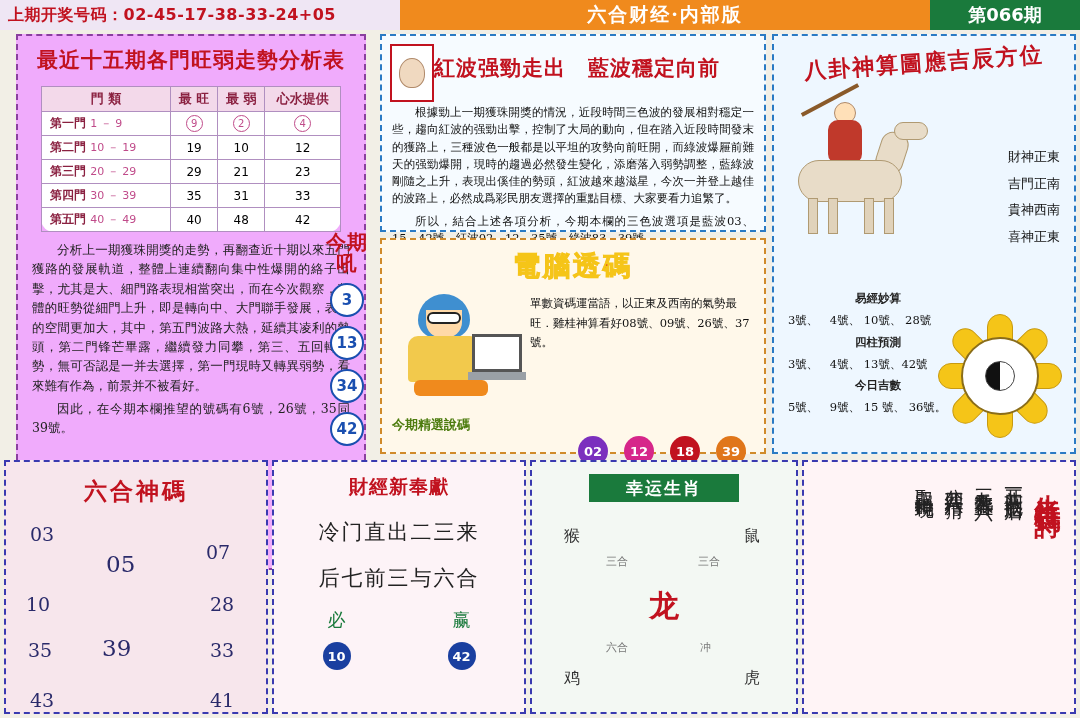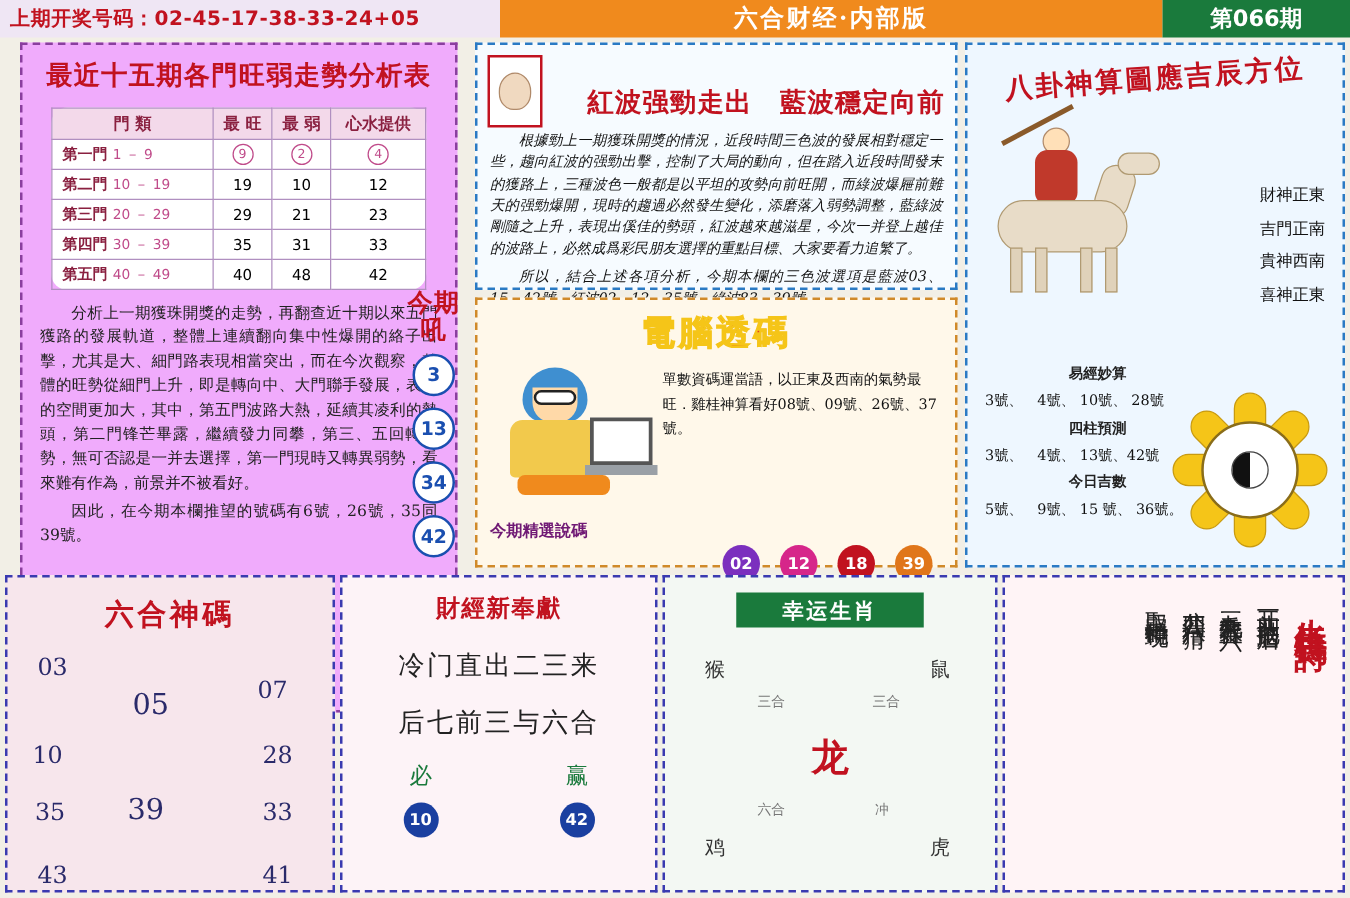--- a/index.html
+++ b/index.html
@@ -84,44 +84,44 @@
 
   
   #p2 { left:380px; top:34px; width:386px; height:198px; background:#f6fbff; border:2px dashed #2a7ac4; }
   .p2-head { display:flex; align-items:flex-start; padding:8px 8px 0 8px; }
   .p2-icon {
     width:44px; height:58px; border:2px solid #c1121f; background:#fff;
     display:flex; align-items:center; justify-content:center; flex:0 0 auto;
   }
   .p2-icon .face { width:26px; height:30px; border-radius:50% 50% 45% 45%; background:#f0d9c0; border:1px solid #b08a6a; }
   .p2-title {
-    flex:1; text-align:right; font-family:"DejaVu Serif", serif;
-    font-size:21px; font-weight:bold; color:#c1121f; margin-top:24px; letter-spacing:1px;
+    flex:1; text-align:left; font-family:"DejaVu Serif", serif;
+    font-size:21px; font-weight:bold; color:#c1121f; margin-top:10px; letter-spacing:1px;
   }
   .p2-body { padding:2px 10px 0 10px; font-size:11.5px; line-height:1.5; color:#111; text-align:justify; font-family:"DejaVu Serif", serif;}
-  .p2-body p { margin:0 0 5px 0; text-indent:2em;font-style:italic; }
+  .p2-body p { margin:0 0 5px 0; text-indent:2em; }
 
   
   #p3 { left:380px; top:238px; width:386px; height:216px; background:#fff8ea; border:2px dashed #d08a2a; }
   .p3-title {
     text-align:center; margin-top:8px; font-family:"DejaVu Serif", serif;
     font-size:27px; font-weight:bold; color:#e23b1e;
     -webkit-text-stroke:1px #f5c518; letter-spacing:3px;
   }
   .p3-main { display:flex; padding:6px 8px 0 8px; }
   .p3-left { width:140px; flex:0 0 auto; position:relative; height:120px; }
   .boy-head { position:absolute; left:28px; top:4px; width:52px; height:44px; background:#3f8fd0; border-radius:26px 26px 18px 18px; }
   .boy-face { position:absolute; left:36px; top:20px; width:36px; height:28px; background:#ffd9a8; border-radius:0 0 16px 16px; }
   .boy-glass { position:absolute; left:37px; top:22px; width:34px; height:12px; border:2px solid #222; border-radius:6px; background:#fff; }
   .boy-body { position:absolute; left:18px; top:46px; width:72px; height:46px; background:#f2c94c; border-radius:10px 10px 4px 4px; }
   .boy-leg { position:absolute; left:24px; top:90px; width:74px; height:16px; background:#f08a1d; border-radius:6px; }
   .pc-screen { position:absolute; left:82px; top:44px; width:50px; height:38px; background:#fff; border:3px solid #555; }
   .pc-base { position:absolute; left:78px; top:82px; width:58px; height:8px; background:#9aa0a6; }
   .p3-right { flex:1; font-size:11.5px; line-height:1.7; color:#111; font-family:"DejaVu Serif", serif; padding-top:4px; }
-  .p3-sub { margin-top:6px; padding-left:10px; font-size:13px; color:#701a75; font-weight:bold; font-family:"DejaVu Serif", serif;}
+  .p3-sub { margin-top:6px; padding-left:10px; font-size:13px; color:#4d7c0f; font-weight:bold; font-family:"DejaVu Serif", serif;}
   .p3-balls { display:flex; gap:16px; justify-content:flex-end; padding:2px 18px 0 0; }
   .p3-ball {
     width:30px; height:30px; border-radius:50%; color:#fff; font-size:13px; font-weight:bold;
     display:flex; align-items:center; justify-content:center;
   }
 
   
   #p4 { left:772px; top:34px; width:304px; height:420px; background:#eef7ff; border:2px dashed #2a7ac4; }
   .p4-title {
     text-align:center; margin-top:12px; font-family:"DejaVu Serif", serif;

